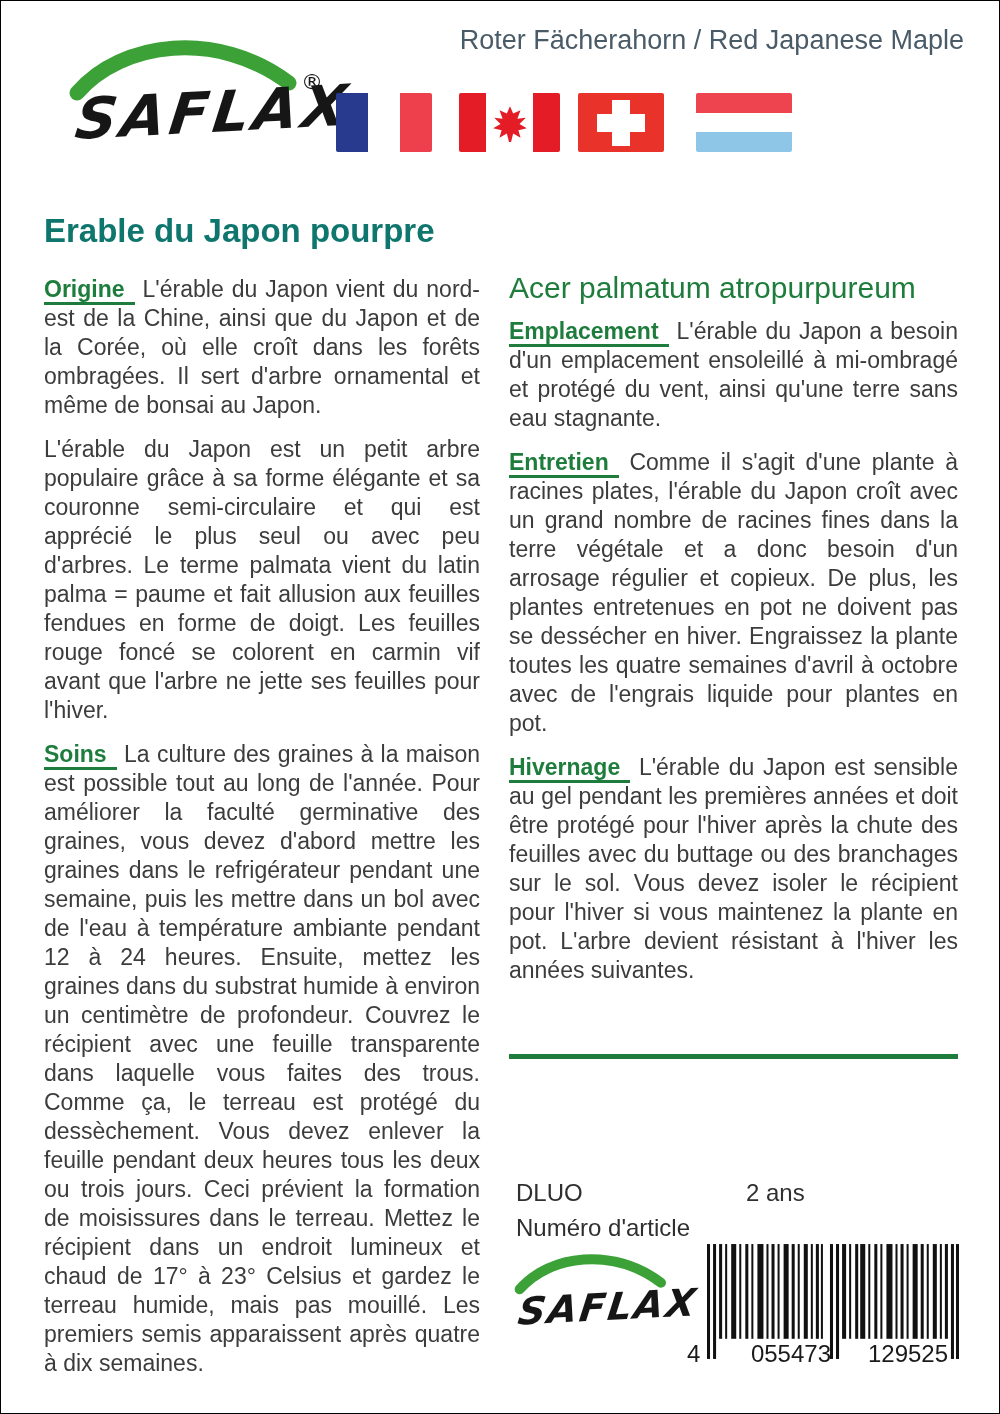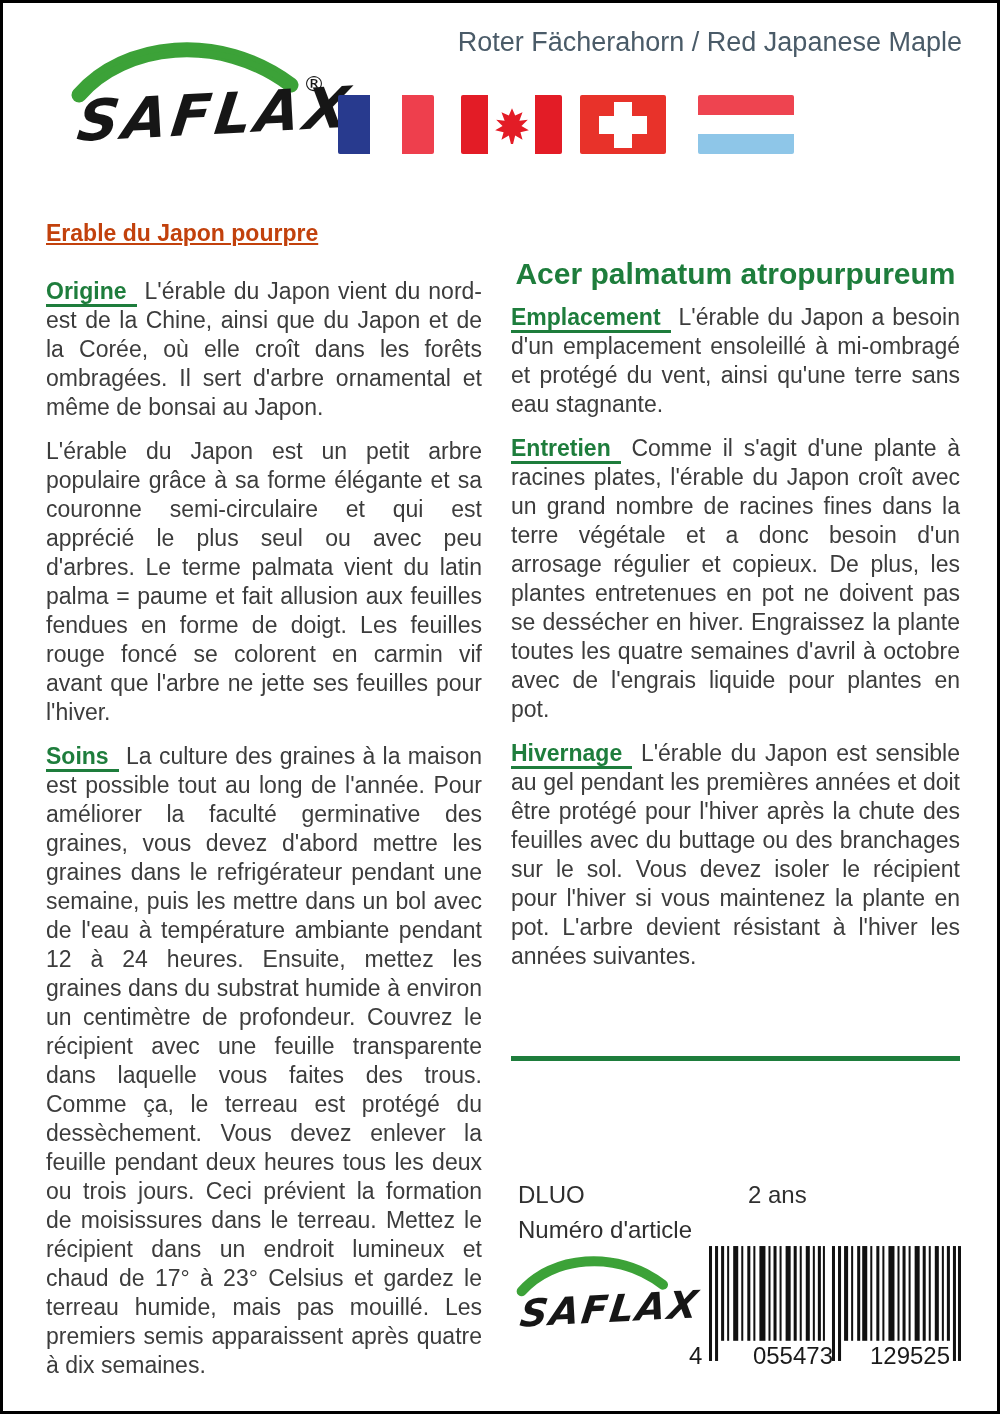--- a/index.html
+++ b/index.html
@@ -1,21 +1,21 @@
 <!DOCTYPE html>
 <html lang="fr"><head>
 <meta charset="utf-8">
 <style>
   html,body{margin:0;padding:0;background:#888;}
   .page{
     position:relative;
     width:1000px;height:1414px;
     box-sizing:border-box;
     background:#ffffff;
-    border:3px solid #000000;
+    border:1px solid #000000;
     overflow:hidden;
     font-family:"Liberation Sans", sans-serif;
     color:#3c3c3c;
   }
   
   .header-title{
     position:absolute;top:24px;right:35px;
     font-size:27px;font-weight:400;color:#4a5b68;
     letter-spacing:0px;white-space:nowrap;
   }
@@ -49,26 +49,26 @@
   .flag-ch{left:577px;width:86px;background:#e8322a;}
   .flag-ch .cross-v{position:absolute;left:50%;top:50%;transform:translate(-50%,-50%);width:18px;height:46px;background:#fff;}
   .flag-ch .cross-h{position:absolute;left:50%;top:50%;transform:translate(-50%,-50%);width:48px;height:18px;background:#fff;}
   .flag-lu{left:695px;width:96px;}
   
   .col{position:absolute;text-align:justify;font-size:23px;line-height:29px;}
   .col p{margin:0 0 15px 0;}
   .left-col{left:43px;top:212px;width:436px;}
   .right-col{left:508px;top:254px;width:449px;}
   .left-title{
-    margin:0 0 26px 0;font-size:23px;line-height:36px;
-    font-weight:700;color:#c2410c;text-align:left;text-decoration:underline;
+    margin:0 0 26px 0;font-size:33px;line-height:36px;
+    font-weight:700;color:#0f766e;text-align:left;
   }
   .right-title{
-    margin:0 0 12px 0;font-size:30px;line-height:34px;
-    font-weight:700;color:#1e7d3c;text-align:center;white-space:nowrap;
+    margin:16px 0 12px 0;font-size:30px;line-height:34px;
+    font-weight:400;color:#1e7d3c;text-align:left;white-space:nowrap;
   }
   .sec-label{
     color:#1e7d3c;font-weight:700;
     border-bottom:3px solid #1e7d3c;
     padding-right:10px;padding-bottom:0px;
   }
   
   .green-rule{position:absolute;left:508px;top:1053px;width:449px;height:5px;background:#1e7d3c;}
   .info{position:absolute;left:508px;top:1174px;width:449px;font-size:24px;color:#2f2f2f;}
   .info-row{display:flex;line-height:35px;margin-left:7px;}

